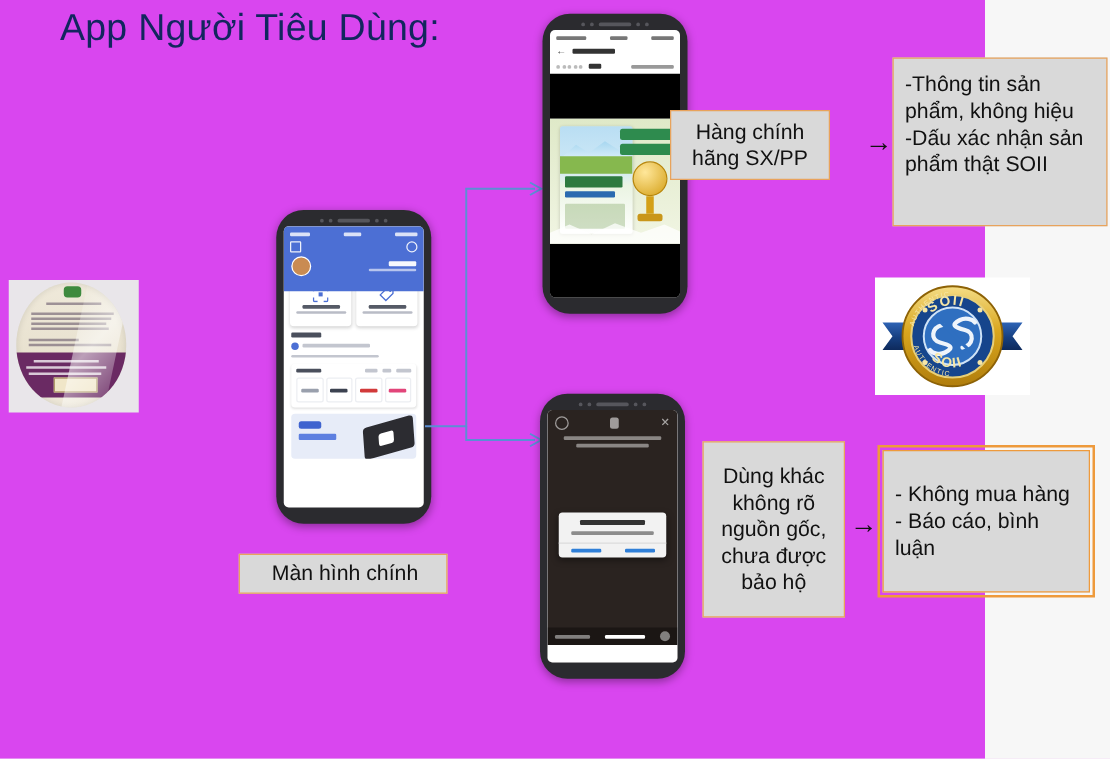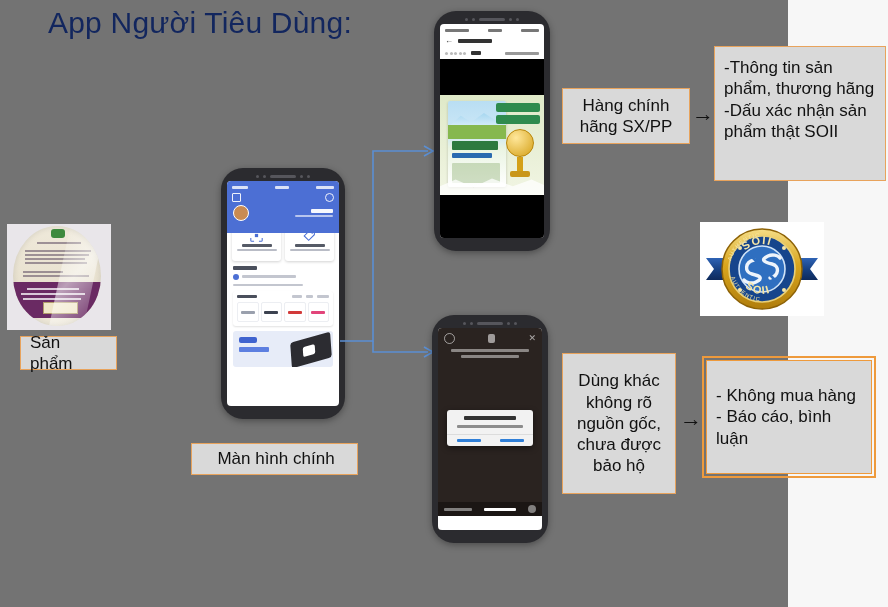--- a/index.html
+++ b/index.html
@@ -5,21 +5,21 @@
   html, body {
     margin: 0; padding: 0;
     width: 888px; height: 607px;
     background: #f7f7f7;
     font-family: "Liberation Sans", sans-serif;
     overflow: hidden;
   }
   #canvas {
     position: relative;
     width: 788px; height: 607px;
-    background: #737373;
+    background: #d946ef;
   }
   .abs { position: absolute; }
 
   
   #page-title {
     left: 48px; top: 6px;
     font-size: 30px;
     color: #12265e;
     font-weight: 400;
     letter-spacing: .2px;
@@ -43,21 +43,21 @@
     outline: 2px solid #ee9a3c;
     outline-offset: 2px;
     background: #d9d9d9;
   }
 
   #box-quet    { left: 118px; top: 244px;  width: 97px;  height: 59px;  font-size: 17px; }
   #box-sanpham { left: 20px;  top: 336px;  width: 97px;  height: 34px;  font-size: 17px; }
   #box-manhinh-chinh { left: 191px; top: 443px; width: 167px; height: 32px; font-size: 17px; padding-left: 12px; }
   #box-manhinh-scan  { left: 390px; top: 549px; width: 219px; height: 33px; font-size: 17px; }
 
-  #box-hang-chinh  { left: 562px; top: 88px;  width: 128px; height: 56px; font-size: 17px; }
+  #box-hang-chinh  { left: 536px; top: 88px;  width: 128px; height: 56px; font-size: 17px; }
   #box-thongtin    { left: 714px; top: 46px;  width: 172px; height: 135px; font-size: 17px;
                      align-items: flex-start; padding-top: 10px; }
   #box-hang-khac   { left: 562px; top: 353px; width: 114px; height: 141px; font-size: 17px;
                      text-align: center; justify-content: center; }
   #box-khongmua    { left: 706px; top: 360px; width: 166px; height: 114px; font-size: 17px;
                      align-items: flex-start; padding-top: 24px; }
 
   .box .txt { width: 100%; white-space: pre-line; }
 
   
@@ -252,23 +252,20 @@
         <div class="pp-line w" style="left:24px;top:6px;width:52px;"></div>
         <div class="pp-line w" style="left:18px;top:11px;width:64px;"></div>
         <div class="pp-line w" style="left:20px;top:16px;width:58px;"></div>
       </div>
       <div class="pp-chip"></div>
       <div class="pp-gloss"></div>
     </div>
   </div>
 
 
-  <div class="abs box" id="box-sanpham">
-    <span class="txt">Sản phẩm</span>
-  </div>
 
   <div class="abs phone" id="phone-main">
     <div class="notch-dots">
       <i></i>
         <i></i>
         <span class="bar"></span>
         <i></i>
         <i></i>
     </div>
     <div class="screen">
@@ -416,21 +413,21 @@
     </div>
   </div>
 
   <div class="abs box center" id="box-hang-chinh">
     <span class="txt">Hàng chính
 hãng SX/PP</span>
   </div>
   <div class="abs arrow-r" id="arrow-top">→</div>
   <div class="abs box" id="box-thongtin">
     <span class="txt">-Thông tin sản
-phẩm, thương hãng
+phẩm, không hiệu
 -Dấu xác nhận sản
 phẩm thật SOII</span>
   </div>
 
   <div class="abs" id="soii-badge">
     <svg width="124" height="94" viewBox="0 0 124 94">
       <defs>
         <linearGradient id="gold" x1="0" y1="0" x2="0" y2="1">
           <stop offset="0%" stop-color="#f5dd86"></stop>
             <stop offset="45%" stop-color="#d9a61e"></stop>

